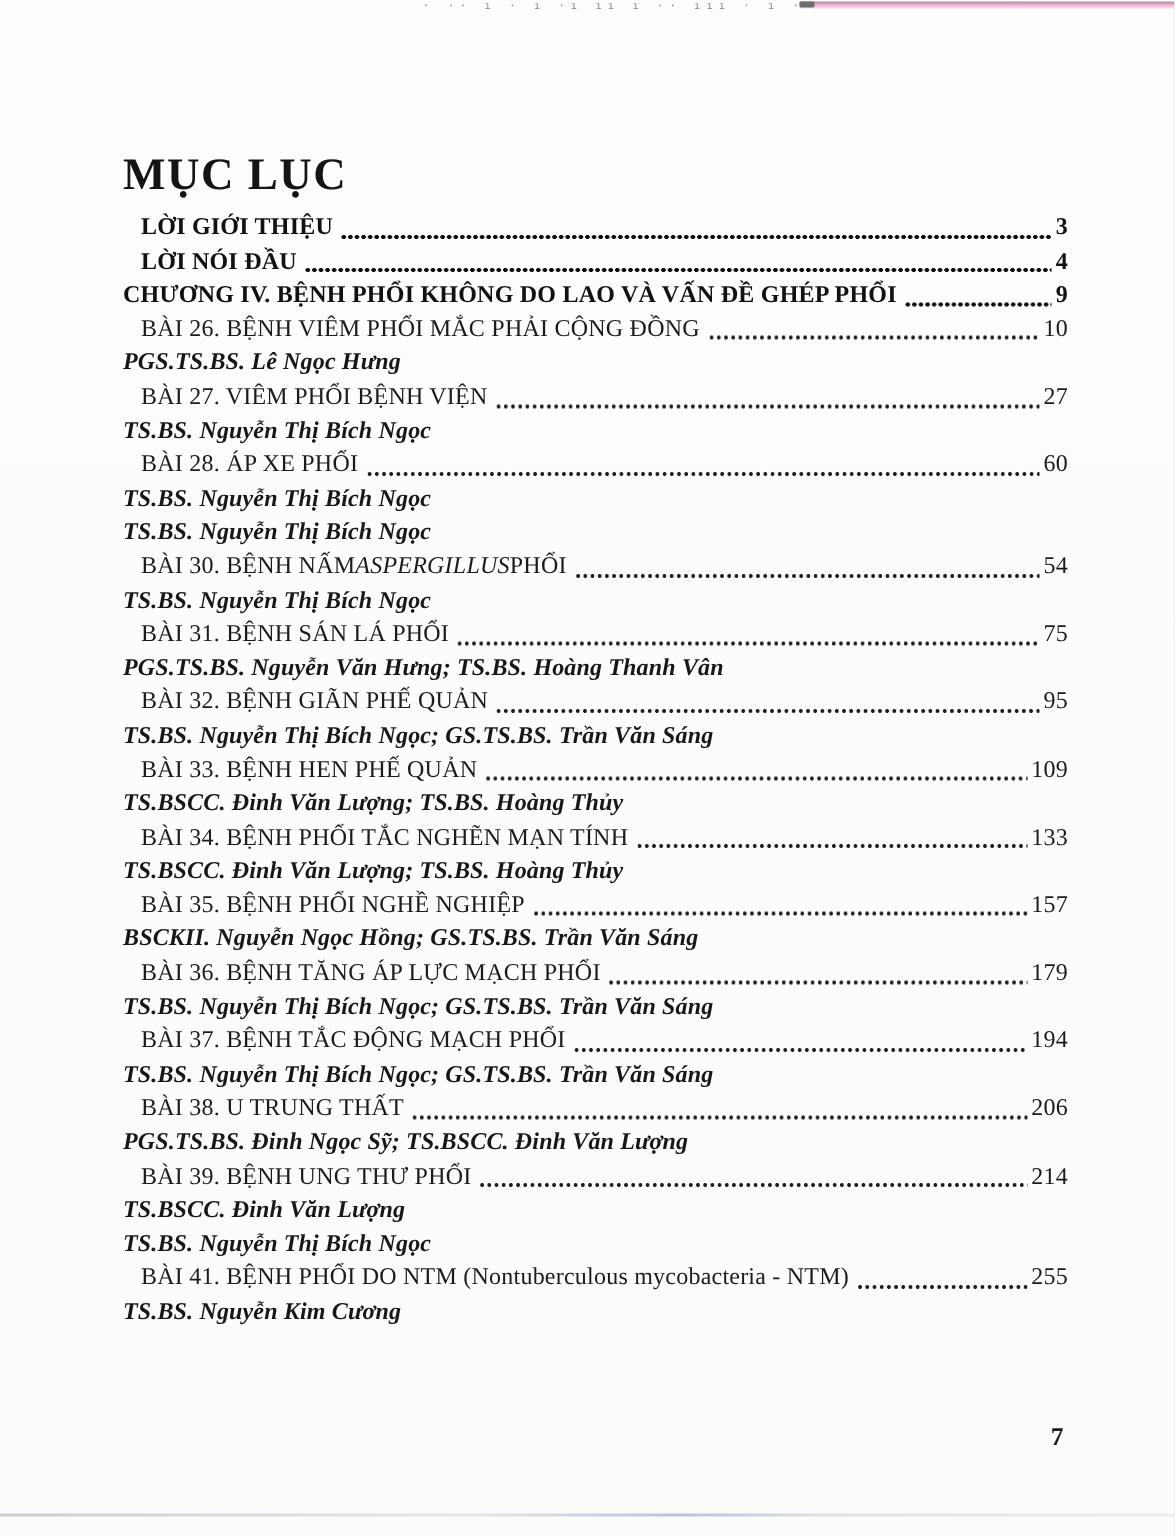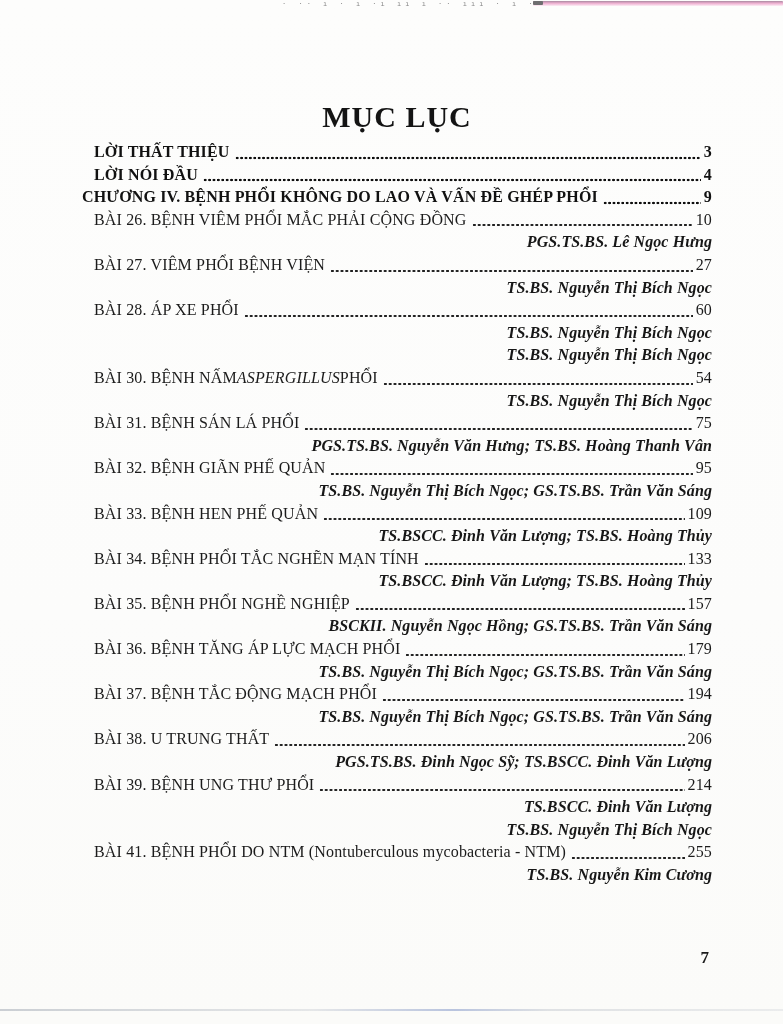--- a/index.html
+++ b/index.html
@@ -37,21 +37,21 @@
       rgba(130,150,200,0.55) 58%,
       rgba(150,158,172,0.28) 70%,
       rgba(160,168,182,0.18) 100%);
   }
 
   
   .content{
     position:absolute;left:82px;top:100px;width:630px;
   }
   .toc-title{
-    text-align:center;
+    text-align:left;
     font-size:30px;font-weight:700;letter-spacing:1px;
     line-height:34px;margin:0 0 7px 0;color:#141414;
   }
 
   .toc-list{width:100%;}
 
   .entry-line{
     display:flex;flex-direction:row;align-items:flex-end;
     line-height:22.6px;height:22.6px;
     font-size:16px;letter-spacing:0.15px;
@@ -71,21 +71,21 @@
   }
   .entry-line.bold .leader{
     background-image:radial-gradient(circle, #0e0e0e 1.3px, rgba(0,0,0,0) 1.7px);
     background-size:4.4px 4.4px;
     margin-bottom:3.5px;
   }
   .pg{flex:0 0 auto;text-align:right;}
 
   .author-line{
     line-height:22.6px;height:22.6px;
-    font-size:16px;text-align:right;
+    font-size:16px;text-align:left;
     font-style:italic;font-weight:700;color:#171717;
     letter-spacing:0.1px;white-space:nowrap;
   }
 
   .page-footer{
     position:absolute;right:74px;top:946px;
     font-size:17px;font-weight:700;color:#1a1a1a;
     line-height:24px;
   }
 </style>
@@ -96,21 +96,21 @@
 
   <div class="artifact-top-marks">· ·· ı · ı ·ı ıı ı ·· ııı · ı ·</div>
   <div class="artifact-top-line"></div>
   <div class="artifact-bottom-line"></div>
 
   <div class="content">
     <h1 class="toc-title">MỤC LỤC</h1>
     <div class="toc-list">
   <div class="toc-entry">
     <div class="entry-line bold indent">
-      <span class="t-pre">LỜI THẤT THIỆU</span>
+      <span class="t-pre">LỜI GIỚI THIỆU</span>
       <span class="t-it"></span>
       <span class="t-post"></span>
       <span class="leader"></span>
       <span class="pg">3</span>
     </div>
 
   </div>
 
   <div class="toc-entry">
     <div class="entry-line bold indent">

